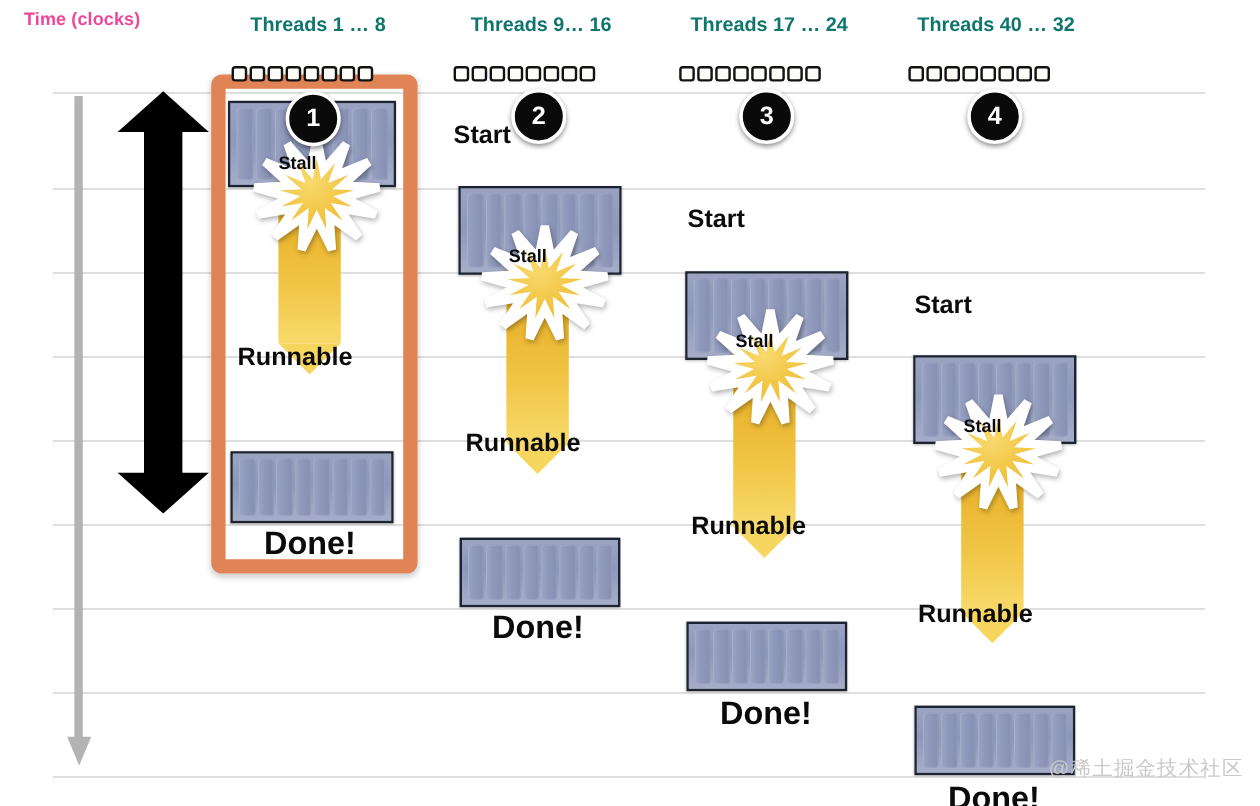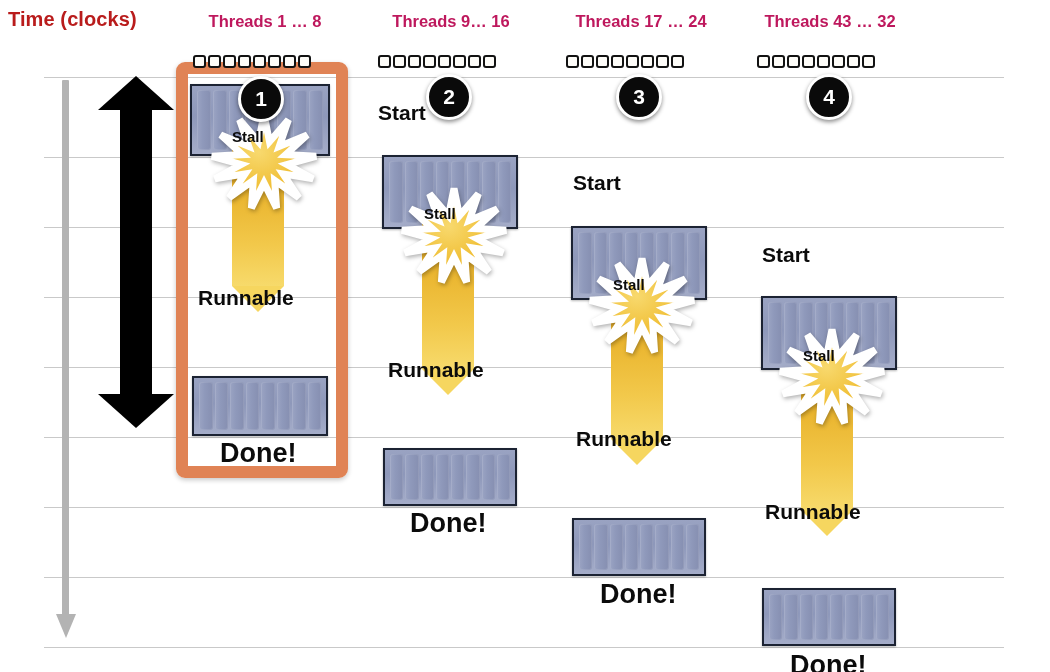--- a/index.html
+++ b/index.html
@@ -13,22 +13,22 @@
   #stage{position:absolute;left:0;top:0;width:1050px;height:672px;}
 
   
   .gridline{
     position:absolute;left:44px;width:960px;height:1px;
     background:#c9c9c9;
   }
 
   
   .axis-label{
-    position:absolute;left:8px;top:8px;
-    font-size:20px;font-weight:700;color:#b91c1c;
+    position:absolute;left:20px;top:8px;
+    font-size:15px;font-weight:700;color:#ec4899;
     letter-spacing:.1px;
     white-space:nowrap;
   }
 
   
   .time-axis{position:absolute;left:56px;top:80px;width:20px;height:568px;}
   .time-axis .shaft{
     position:absolute;left:6px;top:0;width:7px;height:540px;
     background:#b3b3b3;border-radius:1px;
   }
@@ -52,21 +52,21 @@
   }
   .dbl-arrow .down{
     position:absolute;left:0;top:318px;width:0;height:0;
     border-left:38px solid transparent;border-right:38px solid transparent;
     border-top:34px solid #000;
   }
 
   
   .col-title{
     position:absolute;
-    font-size:16.5px;font-weight:700;color:#be185d;
+    font-size:16.5px;font-weight:700;color:#0f766e;
     white-space:nowrap;
     text-align:center;
   }
 
   
   .chips{position:absolute;display:flex;gap:2px;}
   .chip{
     width:13px;height:13px;
     background:#fdfcf8;
     border:2.2px solid #121212;
@@ -336,21 +336,21 @@
         <div class="lane"></div>
         <div class="lane"></div>
         <div class="lane"></div>
         <div class="lane"></div>
         <div class="lane"></div>
         <div class="lane"></div>
         <div class="lane"></div>
       </div>
       <div class="lbl lbl-done" style="left: 600px; top: 579px;">Done!</div>
       <div class="badge" style="left: 616px; top: 74px;">3</div>
-      <div class="col-title" style="left: 757px; top: 12px; width: 146px;">Threads 43 … 32</div>
+      <div class="col-title" style="left: 757px; top: 12px; width: 146px;">Threads 40 … 32</div>
       <div class="chips" style="left: 757px; top: 55px;">
         <div class="chip"></div>
         <div class="chip"></div>
         <div class="chip"></div>
         <div class="chip"></div>
         <div class="chip"></div>
         <div class="chip"></div>
         <div class="chip"></div>
         <div class="chip"></div>
       </div>
@@ -390,13 +390,14 @@
         <div class="lane"></div>
         <div class="lane"></div>
         <div class="lane"></div>
         <div class="lane"></div>
         <div class="lane"></div>
       </div>
       <div class="lbl lbl-done" style="left: 790px; top: 650px;">Done!</div>
       <div class="badge" style="left: 806px; top: 74px;">4</div>
     </div>
 
+  <div class="watermark" style="left:874px;top:629px;">@稀土掘金技术社区</div>
 </div>
 
 </body></html>

